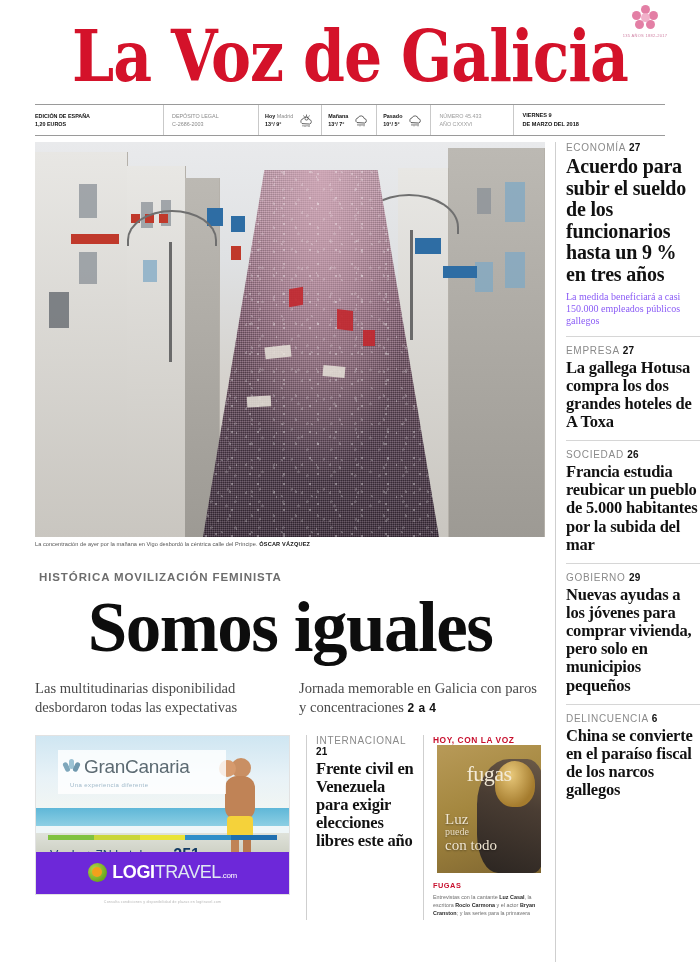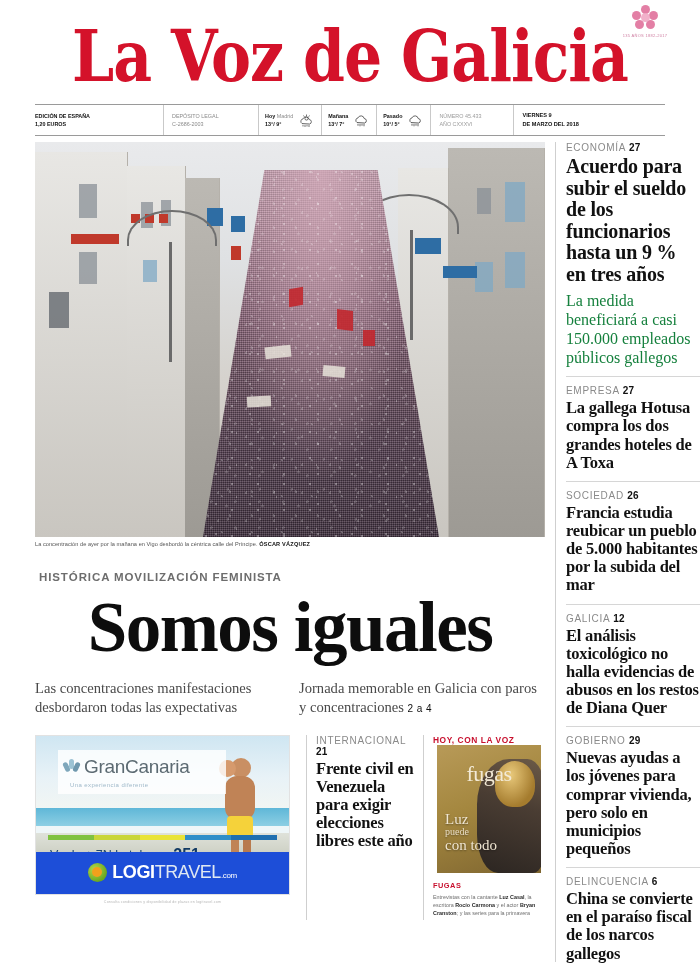--- a/index.html
+++ b/index.html
@@ -237,22 +237,22 @@
   }
   .deck {
     flex: 1;
     font-family: "Liberation Serif", serif;
     font-size: 14.6px;
     line-height: 1.28;
     color: #4a4a4a;
   }
   .deck .pg {
     font-family: "Liberation Sans", sans-serif;
-    font-weight: 400;
-    font-size: 10px;
+    font-weight: 700;
+    font-size: 12px;
     color: #111;
     letter-spacing: .4px;
   }
 
   
   .bottom-strip {
     display: flex;
     margin-top: 18px;
     gap: 0;
     height: 185px;
@@ -305,21 +305,21 @@
   }
   .ad-offer {
     font-family:"Liberation Sans", sans-serif;
     font-size:12.5px; color:#20486e; font-weight:400;
   }
   .ad-from { font-family:"Liberation Sans",sans-serif; font-size:5.5px; color:#6d8096; }
   .ad-price { font-family:"Liberation Sans",sans-serif; font-size:16px; font-weight:700; color:#123a63; }
   .ad-price em { font-style:normal; font-size:8px; font-weight:400; }
   .ad-logo-bar {
     position:absolute; left:0; right:0; bottom:0; height:26%;
-    background:#1d4ed8; display:flex; align-items:center; justify-content:center; gap:5px;
+    background:#6d28d9; display:flex; align-items:center; justify-content:center; gap:5px;
   }
   .logi-mark {
     width:19px; height:19px; border-radius:50%;
     background: radial-gradient(circle at 35% 35%, #b8d94a, #6aa81f 70%);
     position:relative;
   }
   .logi-mark::after{
     content:""; position:absolute; left:4px; top:4px; width:10px; height:10px;
     border-radius:50%; background:#f2a01c;
   }
@@ -360,23 +360,23 @@
     font-family: "Liberation Serif", serif;
     font-weight: 700;
     font-size: 16.5px;
     line-height: 1.1;
     color: #111;
     letter-spacing: -.2px;
   }
   .brief-title.big { font-size: 20px; line-height: 1.08; }
   .brief-sub {
     font-family: "Liberation Serif", serif;
-    font-size: 16px;
+    font-size: 10px;
     line-height: 1.2;
-    color: #15803d;
+    color: #8b5cf6;
     margin-top: 5px;
   }
   .brief-title.sans {
     font-family: "Liberation Sans", sans-serif;
     font-size: 11.5px;
     line-height: 1.22;
     font-weight: 700;
   }
   .rail .brief:first-child { padding-top: 0; }
 
@@ -564,21 +564,21 @@
 
       <div class="photo-credit">
         <span>La concentración de ayer por la mañana en Vigo desbordó la céntrica calle del Príncipe.</span>
         <b>ÓSCAR VÁZQUEZ</b>
       </div>
 
       <div class="kicker">HISTÓRICA MOVILIZACIÓN FEMINISTA</div>
       <div class="lead-headline">Somos iguales</div>
 
       <div class="lead-decks">
-        <div class="deck">Las concentraciones manifestaciones desbordaron todas las expectativas</div>
+        <div class="deck">Las multitudinarias disponibilidad desbordaron todas las expectativas</div>
         <div class="deck">
           <span>Jornada memorable en Galicia con paros y concentraciones</span>
           <span class="pg">2 a 4</span>
         </div>
       </div>
 
       <div class="bottom-strip">
 
         <div class="ad-block">
           <div class="ad-card">
@@ -680,27 +680,20 @@
       </div>
 
       <div class="brief">
         <div class="sec-line">
           <span>SOCIEDAD</span>
           <b>26</b>
         </div>
         <div class="brief-title">Francia estudia reubicar un pueblo de 5.000 habitantes por la subida del mar</div>
       </div>
 
-      <div class="brief">
-        <div class="sec-line">
-          <span>GALICIA</span>
-          <b>12</b>
-        </div>
-        <div class="brief-title">El análisis toxicológico no halla evidencias de abusos en los restos de Diana Quer</div>
-      </div>
 
       <div class="brief">
         <div class="sec-line">
           <span>GOBIERNO</span>
           <b>29</b>
         </div>
         <div class="brief-title">Nuevas ayudas a los jóvenes para comprar vivienda, pero solo en municipios pequeños</div>
       </div>
 
       <div class="brief">

